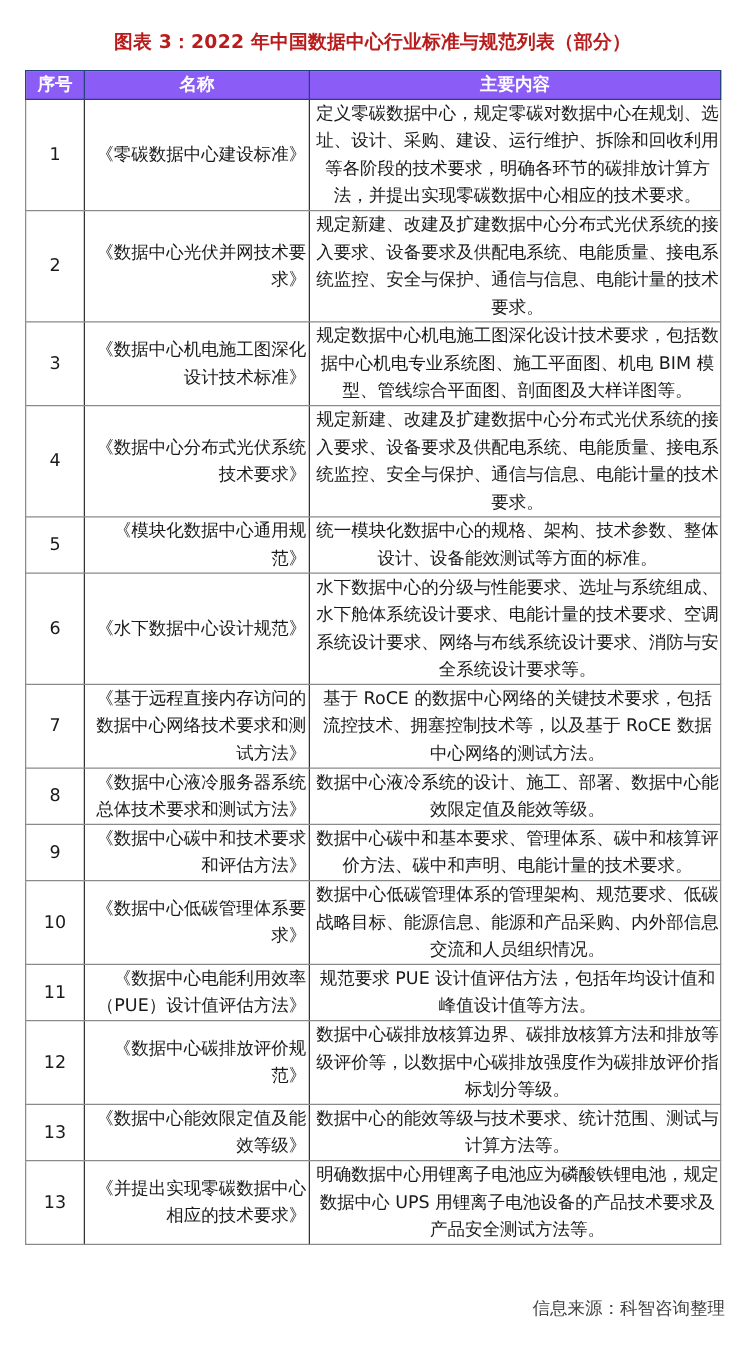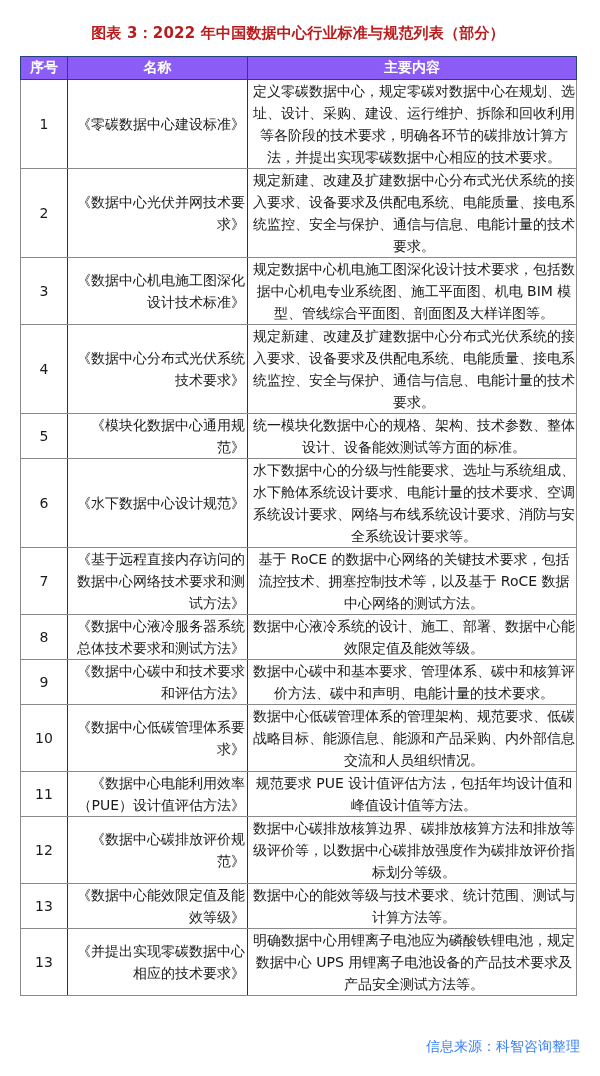--- a/index.html
+++ b/index.html
@@ -30,21 +30,21 @@
     border: 1px solid #8a8a8a; line-height: 22px; padding: 0;
     vertical-align: middle;
   }
   table.std tbody td.no { text-align: center; }
   table.std tbody td.name { padding-left: 5px; padding-right: 2px; text-align: right; }
   table.std tbody td.content { padding-left: 5px; padding-right: 1px; text-align: center; }
   table.std tbody td.no, table.std tbody td.name { border-right: 1px solid #333; }
   table.std { border-left: 1px solid #333; border-right: 1px solid #333; border-bottom: 1px solid #333; }
   .footer {
     position: absolute; right: 20px; top: 1038px;
-    font-size: 14px; color: #3b82f6;
+    font-size: 14px; color: #404040;
   }
 </style>
 </head>
 <body>
 
 <div class="title">图表 3：2022 年中国数据中心行业标准与规范列表（部分）</div>
 
 <table class="std">
   <colgroup>
     <col class="c-no">

